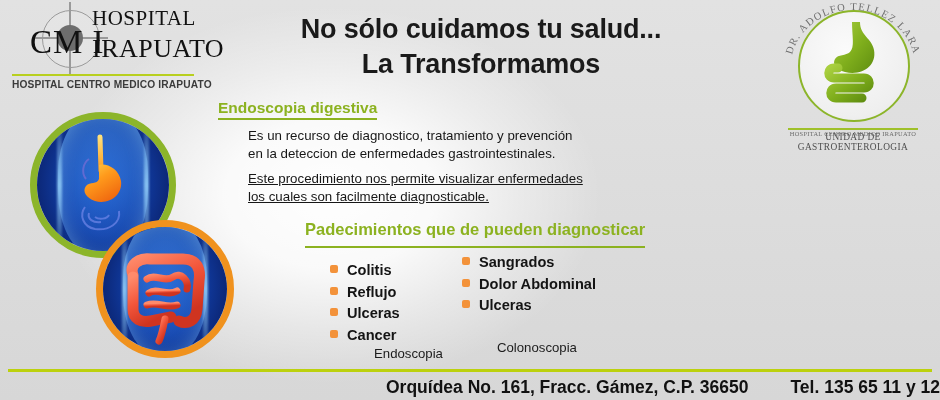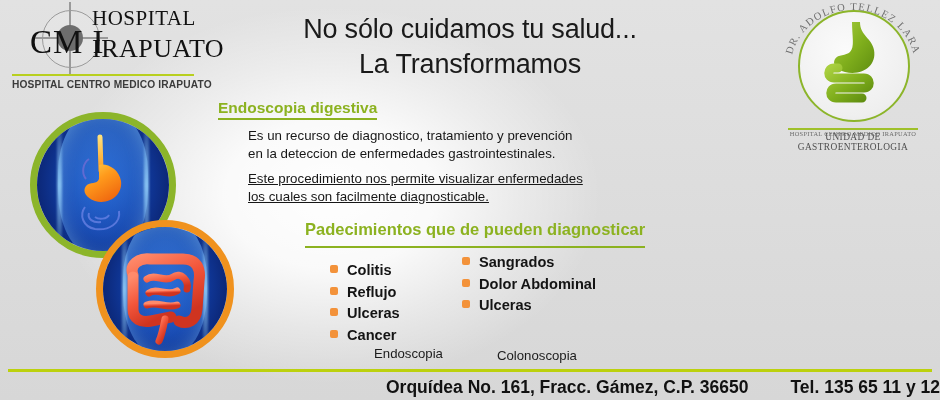--- a/index.html
+++ b/index.html
@@ -185,26 +185,26 @@
     text-align: center;
     font-family: "Liberation Serif", serif;
     font-size: 6.4px;
     letter-spacing: 0.3px;
     color: #6a6a6a;
   }
 
   
   #headline {
     position: absolute;
-    left: 220px;
+    left: 231px;
     top: 12px;
     width: 500px;
     text-align: center;
     font-size: 27px;
-    font-weight: normal;
+    font-weight: bold;
     color: #1a1a1a;
     line-height: 1.28;
     letter-spacing: -0.2px;
   }
   #headline .hl2 { display: block; }
 
   
   .circ {
     position: absolute;
     border-radius: 50%;
@@ -319,21 +319,21 @@
   #label-endoscopia {
     position: absolute;
     left: 374px;
     top: 346px;
     font-size: 13.2px;
     color: #1c1c1c;
   }
   #label-colonoscopia {
     position: absolute;
     left: 497px;
-    top: 348px;
+    top: 340px;
     font-size: 13.2px;
     color: #1c1c1c;
   }
 
   
   #footer-rule {
     position: absolute;
     left: 8px;
     top: 369px;
     width: 924px;

